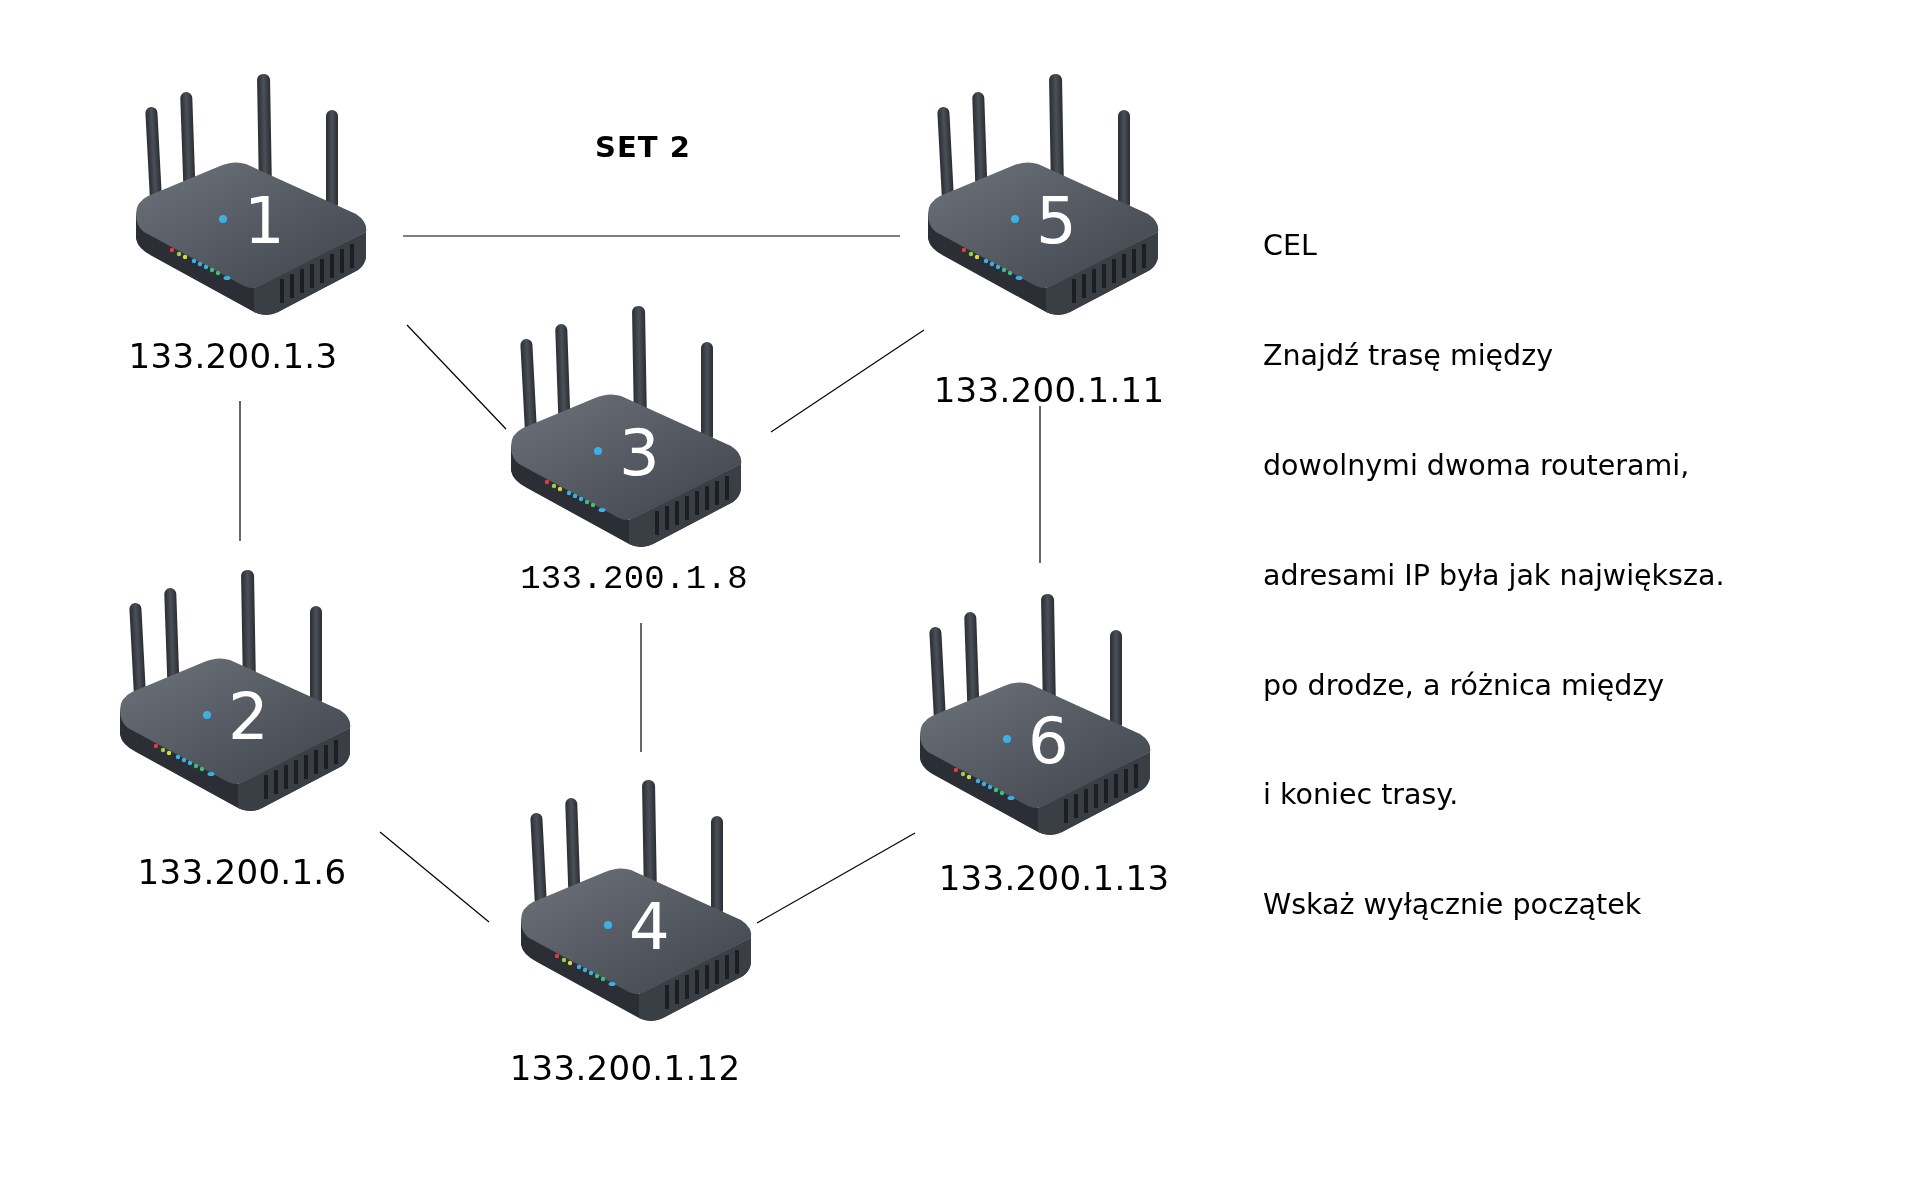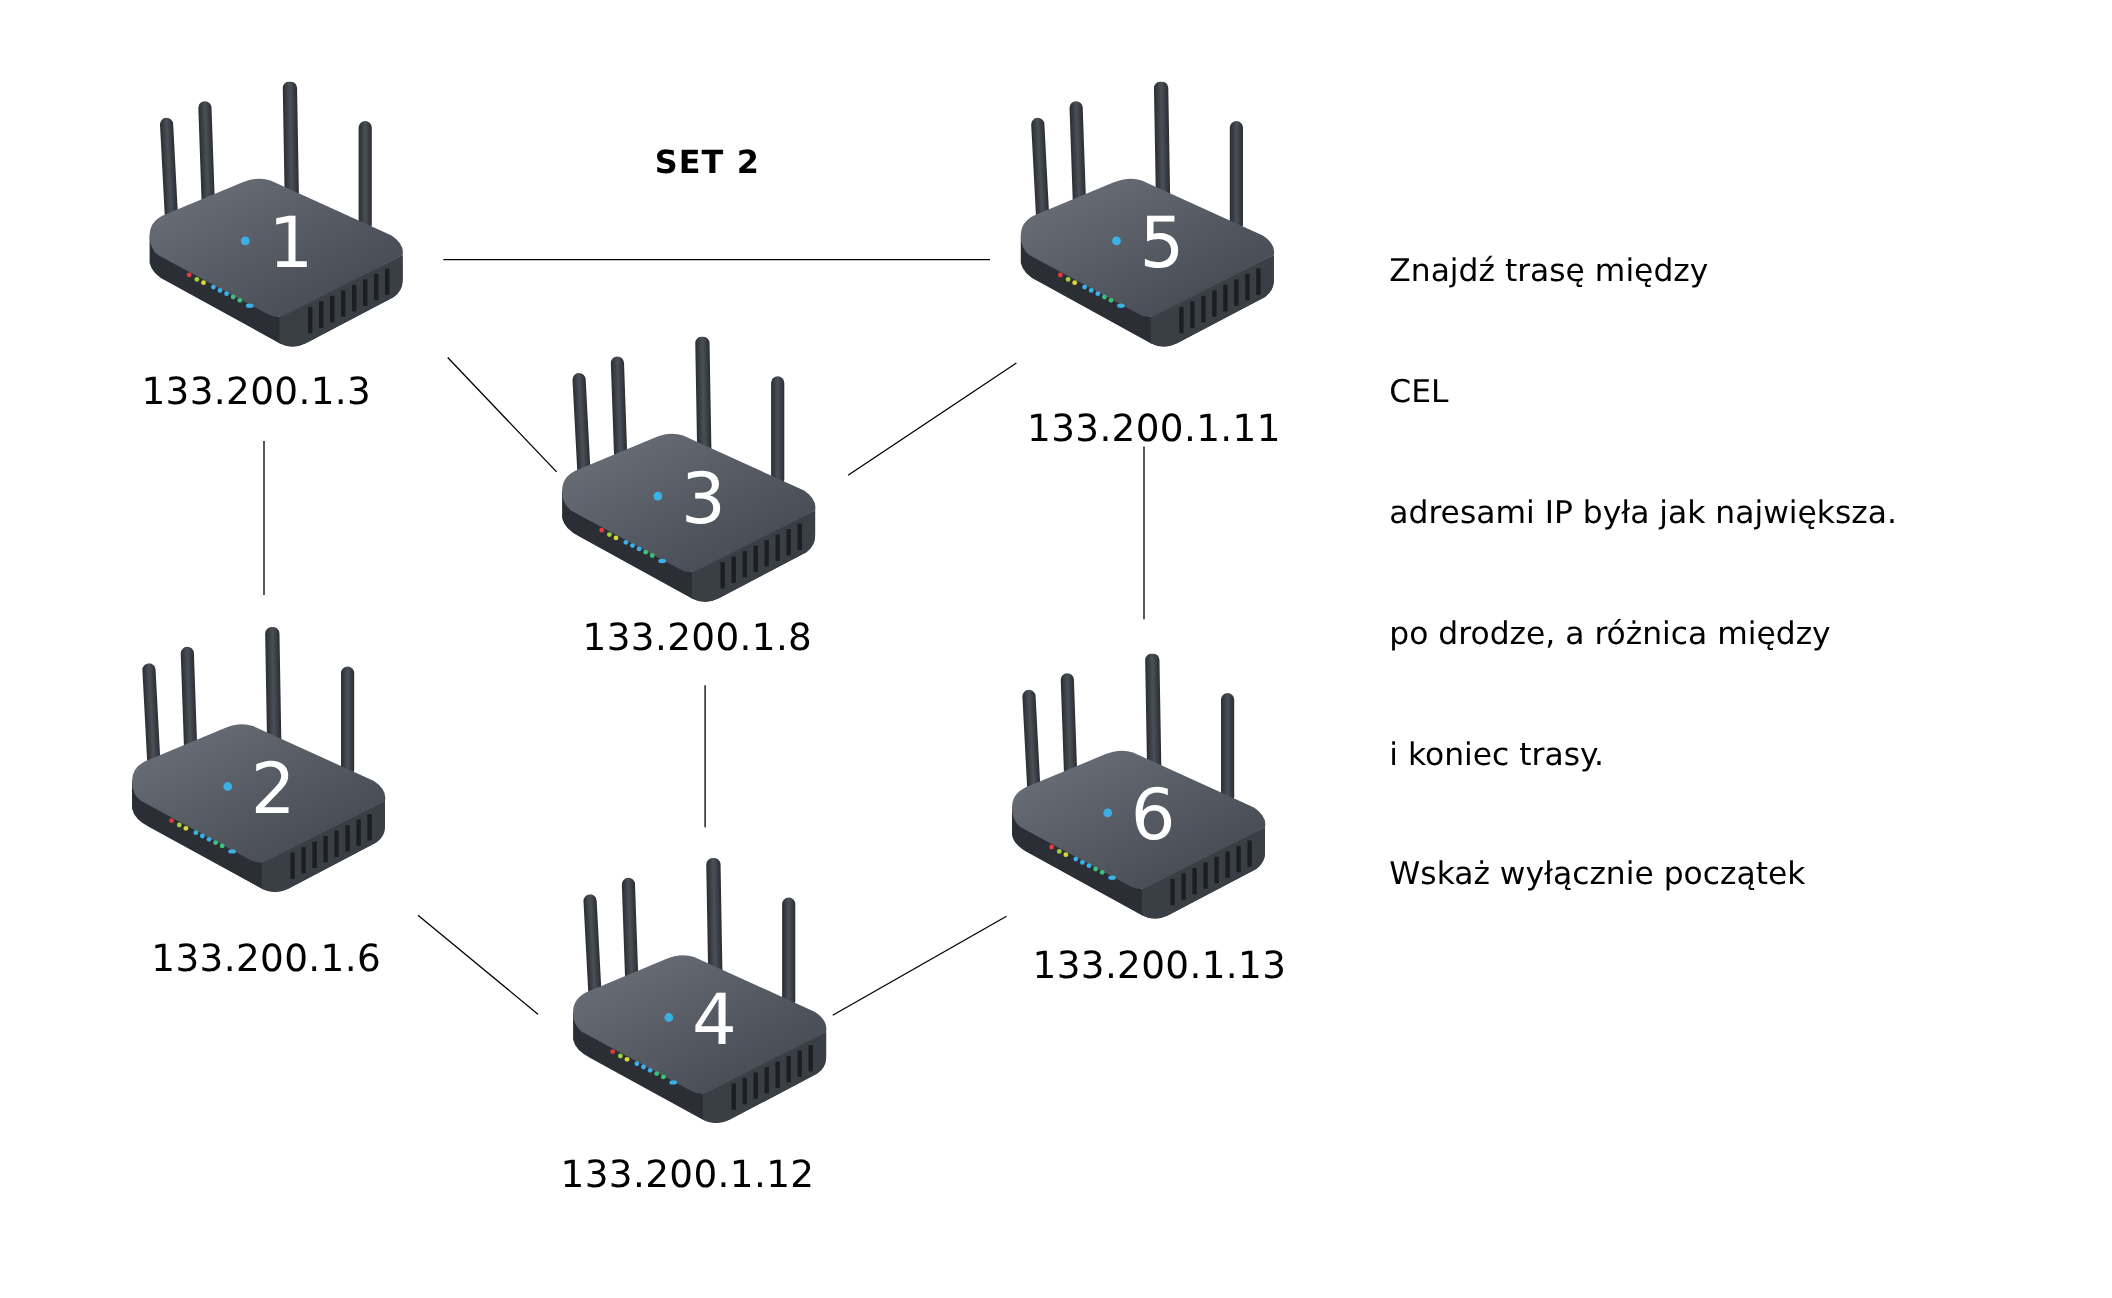--- a/index.html
+++ b/index.html
@@ -96,21 +96,21 @@
     </svg>
   </div>
   <div class="ip-label" style="left:1049px;top:336px;margin-top:34px;">133.200.1.11</div>
 
   <div class="router" style="left:509px;top:306px;">
     <svg width="240" height="250" viewBox="0 0 240 250">
       <use href="#router-shape"></use>
       <text class="router-num" x="110" y="169">3</text>
     </svg>
   </div>
-  <div class="ip-label" style="left:634px;top:560px;">133.200.1.8</div>
+  <div class="ip-label" style="left:634px;top:560px;font-family:Liberation Mono, monospace;">133.200.1.8</div>
 
   <div class="router" style="left:118px;top:570px;">
     <svg width="240" height="250" viewBox="0 0 240 250">
       <use href="#router-shape"></use>
       <text class="router-num" x="110" y="169">2</text>
     </svg>
   </div>
   <div class="ip-label" style="left:242px;top:852px;">133.200.1.6</div>
 
   <div class="router" style="left:519px;top:780px;">
@@ -125,22 +125,23 @@
     <svg width="240" height="250" viewBox="0 0 240 250">
       <use href="#router-shape"></use>
       <text class="router-num" x="110" y="169">6</text>
     </svg>
   </div>
   <div class="ip-label" style="left:1054px;top:858px;">133.200.1.13</div>
 </div>
 
 <div id="info">
   <div class="info-section">
+    <span class="info-line">CEL</span>
     <span class="info-line">Znajdź trasę między</span>
-    <span class="info-line">CEL</span>
+    <span class="info-line">dowolnymi dwoma routerami,</span>
     <span class="info-line">adresami IP była jak największa.</span>
     <span class="info-line">po drodze, a różnica między</span>
     <span class="info-line">i koniec trasy.</span>
     <span class="info-line">Wskaż wyłącznie początek</span>
   </div>
   
   
 </div>
 
 </body></html>

